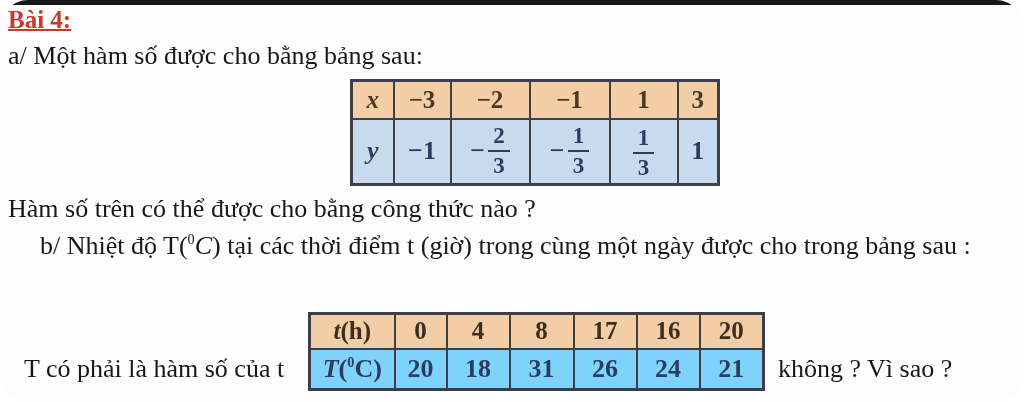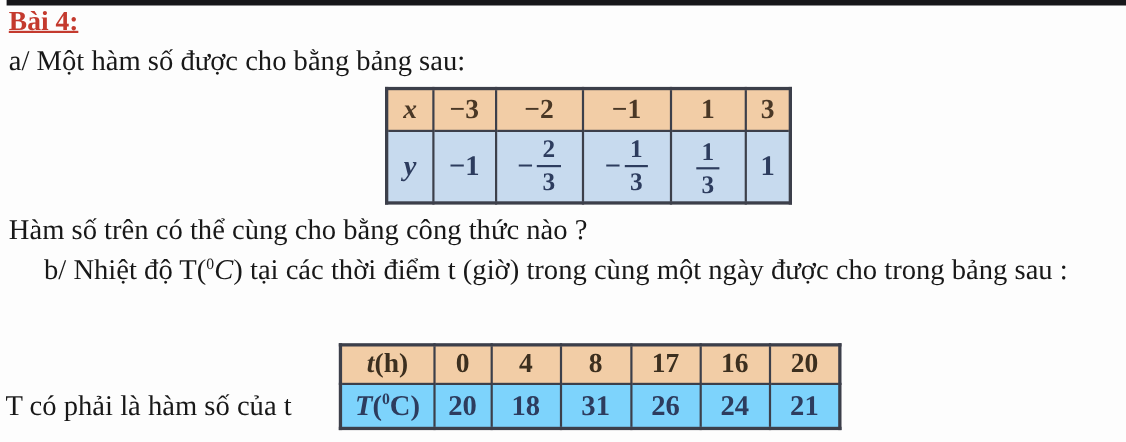--- a/index.html
+++ b/index.html
@@ -1,20 +1,20 @@
 <!DOCTYPE html>
 <html><head>
 <meta charset="utf-8">
 <style>
   * { margin:0; padding:0; box-sizing:border-box; }
   html,body { background:#ffffff; }
   .page {
     position:relative; width:1024px; height:402px;
     background:#fdfdfd; overflow:hidden;
-    font-family:"Liberation Serif", serif; color:#181818;
+    font-family:"Liberation Serif", serif; color:#181818;border-radius:28px;
   }
   .topbar { position:absolute; left:6px; top:0; width:1018px; height:5px; background:#17171a; }
   .title {
     position:absolute; left:8px; top:6px;
     font-size:25px; font-weight:bold; color:#c43a2e;
     text-decoration:underline; text-decoration-thickness:2px;
     white-space:nowrap;
   }
   .line { position:absolute; font-size:26px; white-space:nowrap; color:#181818; }
   .it { font-style:italic; }
@@ -93,21 +93,21 @@
                 <span class="nu">1</span>
                 <span class="de">3</span>
               </span>
             </span>
       </td>
       <td><span>1</span></td>
     </tr>
   </tbody>
     </table>
 
-  <div class="line" style="left:8px; top:194px;">Hàm số trên có thể cùng cho bằng công thức nào ?</div>
+  <div class="line" style="left:8px; top:194px;">Hàm số trên có thể được cho bằng công thức nào ?</div>
 
   <div class="line" style="left:8px; top:231px;margin-left:32px;"><span>b/ Nhiệt độ T(</span><sup class="deg">0</sup><span class="it">C</span><span>) tại các thời điểm t (giờ) trong cùng một ngày được cho trong bảng sau :</span></div>
 
   <table class="tbl t2">
     <colgroup>
       <col style="width:85px">
         <col style="width:52px">
         <col style="width:63px">
         <col style="width:64px">
       <col style="width:63px">
@@ -129,15 +129,16 @@
       <td><span>20</span></td>
       <td><span>18</span></td>
       <td><span>31</span></td>
       <td><span>26</span></td>
       <td><span>24</span></td>
       <td><span>21</span></td>
     </tr>
   </tbody>
     </table>
 
-  <div class="line" style="left:5px; top:354px;">T có phải là hàm số của t</div>
+  <div class="line" style="left:24px; top:354px;">T có phải là hàm số của t</div>
+  <div class="line" style="left:778px; top:354px;">không ? Vì sao ?</div>
 
 </div>
 
 </body></html>

